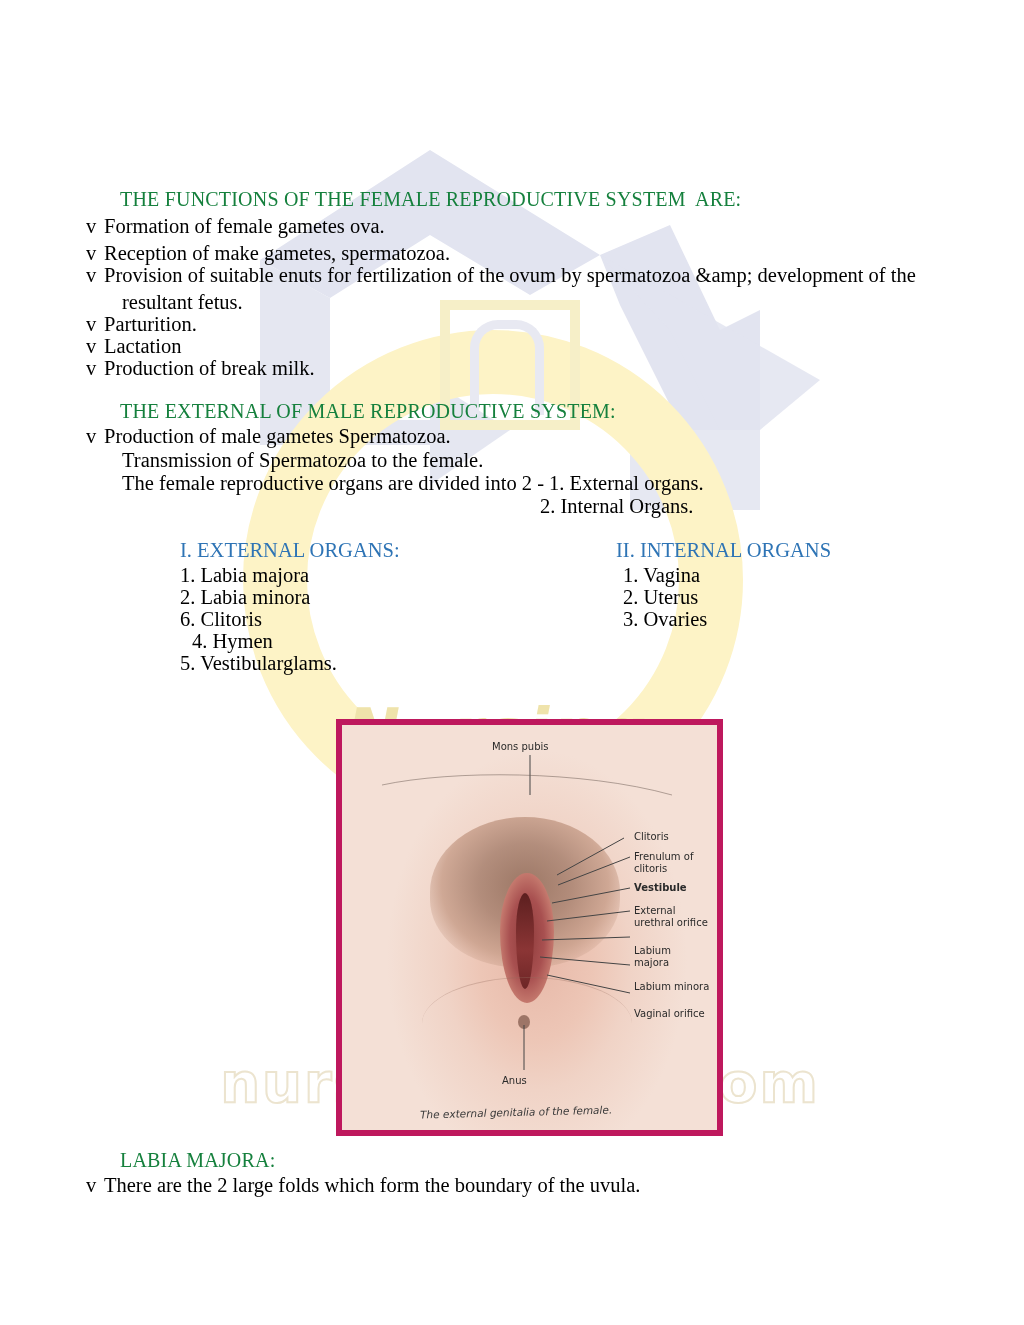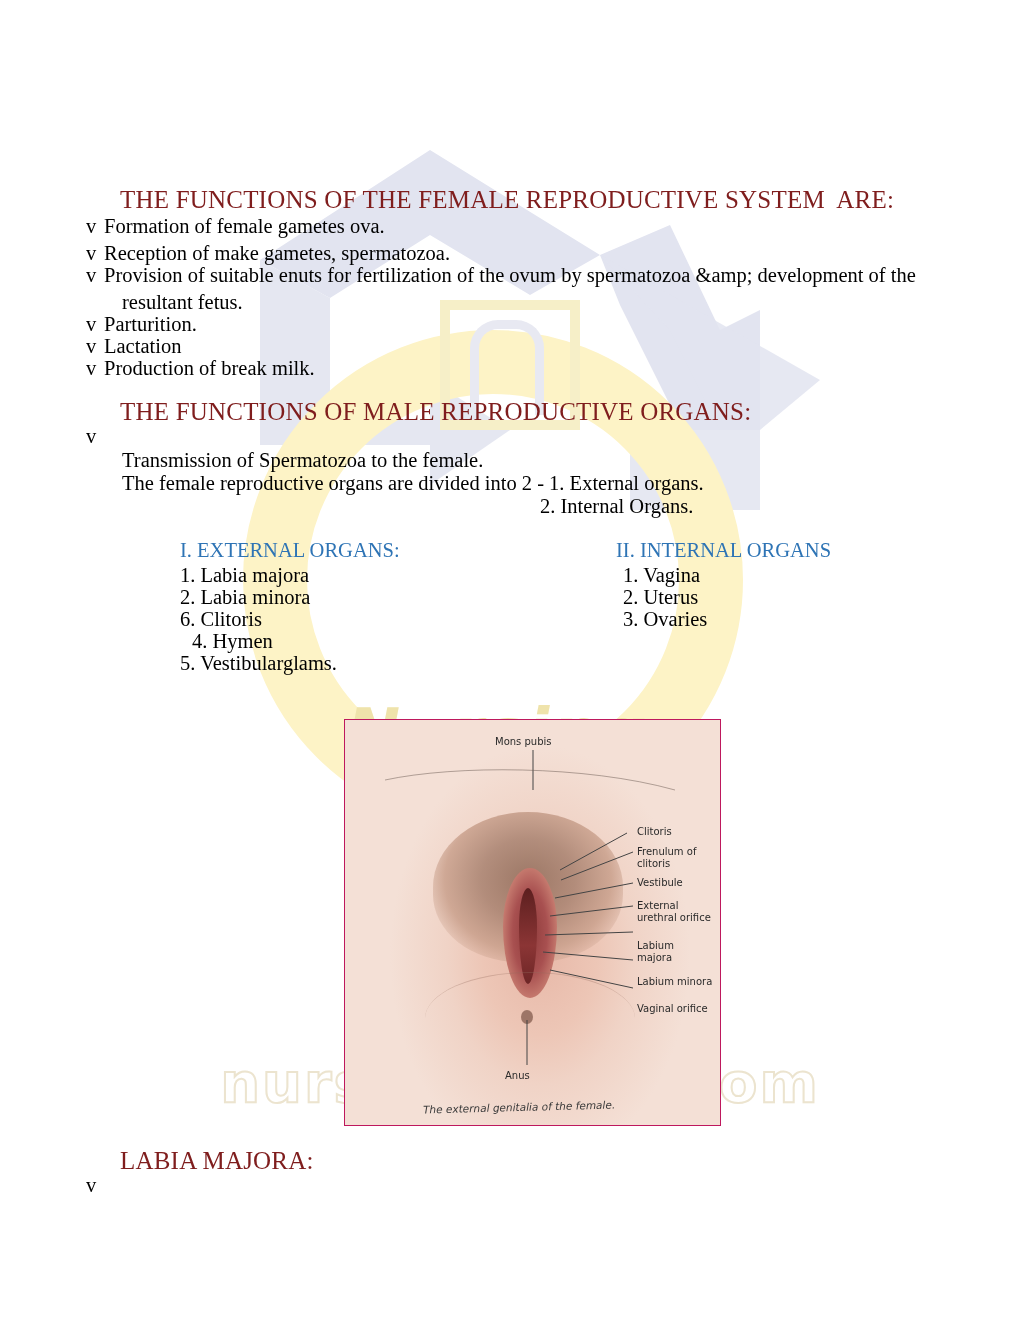--- a/index.html
+++ b/index.html
@@ -96,22 +96,22 @@
   }
   .txt {
     position: absolute;
     font-family: "Liberation Serif", serif;
     font-size: 20.5px;
     line-height: 27px;
     color: #000000;
     white-space: pre;
   }
   .heading-red {
-    color: #7f1d1d;
-    font-size: 25px;
+    color: #15803d;
+    font-size: 20px;
     letter-spacing: 0.2px;
   }
   .heading-blue {
     color: #2e74b5;
     font-size: 20.5px;
   }
   .bullet-row {
     position: absolute;
     display: flex;
     align-items: flex-start;
@@ -133,27 +133,27 @@
     position: absolute;
     font-family: "Liberation Serif", serif;
     font-size: 20.5px;
     line-height: 27px;
     color: #000;
   }
 
   
   .figure {
     position: absolute;
-    left: 344px;
+    left: 336px;
     top: 719px;
     width: 375px;
     height: 405px;
     background: #86efac;
     overflow: hidden;
-    border: 1px solid #be185d;
+    border: 6px solid #be185d;
   }
   .fig-bg {
     position: absolute;
     inset: 0;
     background:
       radial-gradient(ellipse 150px 210px at 52% 58%, #e7b8a8 0%, #edc6b6 38%, #f0d3c6 62%, #f4e0d6 100%),
       linear-gradient(180deg, #f7e6de 0%, #f1d6ca 45%, #eccfc2 100%);
   }
   .fig-mons {
     position: absolute;
@@ -268,24 +268,25 @@
     <div class="bullet-row" style="left:86px; top:333px; width:860px;">
       <span class="bullet-mark">v</span>
       <span class="bullet-text">Lactation</span>
     </div>
 
     <div class="bullet-row" style="left:86px; top:355px; width:860px;">
       <span class="bullet-mark">v</span>
       <span class="bullet-text">Production of break milk.</span>
     </div>
 
-    <div class="txt heading-red" style="left:120px; top:398px;">THE FUNCTIONS OF MALE REPRODUCTIVE ORGANS:</div>
+    <div class="txt heading-red" style="left:120px; top:398px;">THE EXTERNAL OF MALE REPRODUCTIVE SYSTEM:</div>
 
     <div class="bullet-row" style="left:86px; top:423px; width:860px;">
       <span class="bullet-mark">v</span>
+      <span class="bullet-text">Production of male gametes Spermatozoa.</span>
     </div>
 
     <div class="indent-line" style="left:122px; top:447px;">Transmission of Spermatozoa to the female.</div>
     <div class="indent-line" style="left:122px; top:470px;">The female reproductive organs are divided into 2 - 1. External organs.</div>
     <div class="indent-line" style="left:540px; top:493px;">2. Internal Organs.</div>
 
     <div class="txt heading-blue" style="left:180px; top:537px;">I. EXTERNAL ORGANS:</div>
     <div class="txt heading-blue" style="left:616px; top:537px;">II. INTERNAL ORGANS</div>
 
     <div class="txt" style="left:180px; top:562px;text-align:center;">1. Labia majora</div>
@@ -316,31 +317,32 @@
         <path d="M288,240 L198,232" stroke="#444" stroke-width="1" fill="none"></path>
         <path d="M288,268 L205,250" stroke="#444" stroke-width="1" fill="none"></path>
         <path d="M182,345 L182,300" stroke="#444" stroke-width="1" fill="none"></path>
         <path d="M40,60 C110,45 240,45 330,70" stroke="#6a5a52" stroke-width="1" fill="none" opacity=".5"></path>
       </svg>
 
       <div class="fig-label" style="left:150px; top:16px;">Mons pubis</div>
       <div class="fig-label" style="left:292px; top:106px;">Clitoris</div>
       <div class="fig-label" style="left:292px; top:126px;">Frenulum of</div>
       <div class="fig-label" style="left:292px; top:138px;">clitoris</div>
-      <div class="fig-label" style="left:292px; top:157px;">Vestibule</div>
+      <div class="fig-label" style="left:292px; top:157px;font-weight:bold;">Vestibule</div>
       <div class="fig-label" style="left:292px; top:180px;">External</div>
       <div class="fig-label" style="left:292px; top:192px;">urethral orifice</div>
       <div class="fig-label" style="left:292px; top:220px;">Labium</div>
       <div class="fig-label" style="left:292px; top:232px;">majora</div>
       <div class="fig-label" style="left:292px; top:256px;">Labium minora</div>
       <div class="fig-label" style="left:292px; top:283px;">Vaginal orifice</div>
       <div class="fig-label" style="left:160px; top:350px;">Anus</div>
       <div class="fig-caption">The external genitalia of the female.</div>
     </div>
 
     <div class="txt heading-red" style="left:120px; top:1147px;">LABIA MAJORA:</div>
 
     <div class="bullet-row" style="left:86px; top:1172px; width:860px;">
       <span class="bullet-mark">v</span>
+      <span class="bullet-text">There are the 2 large folds which form the boundary of the uvula.</span>
     </div>
 
   </div>
 </div>
 
 </body></html>

